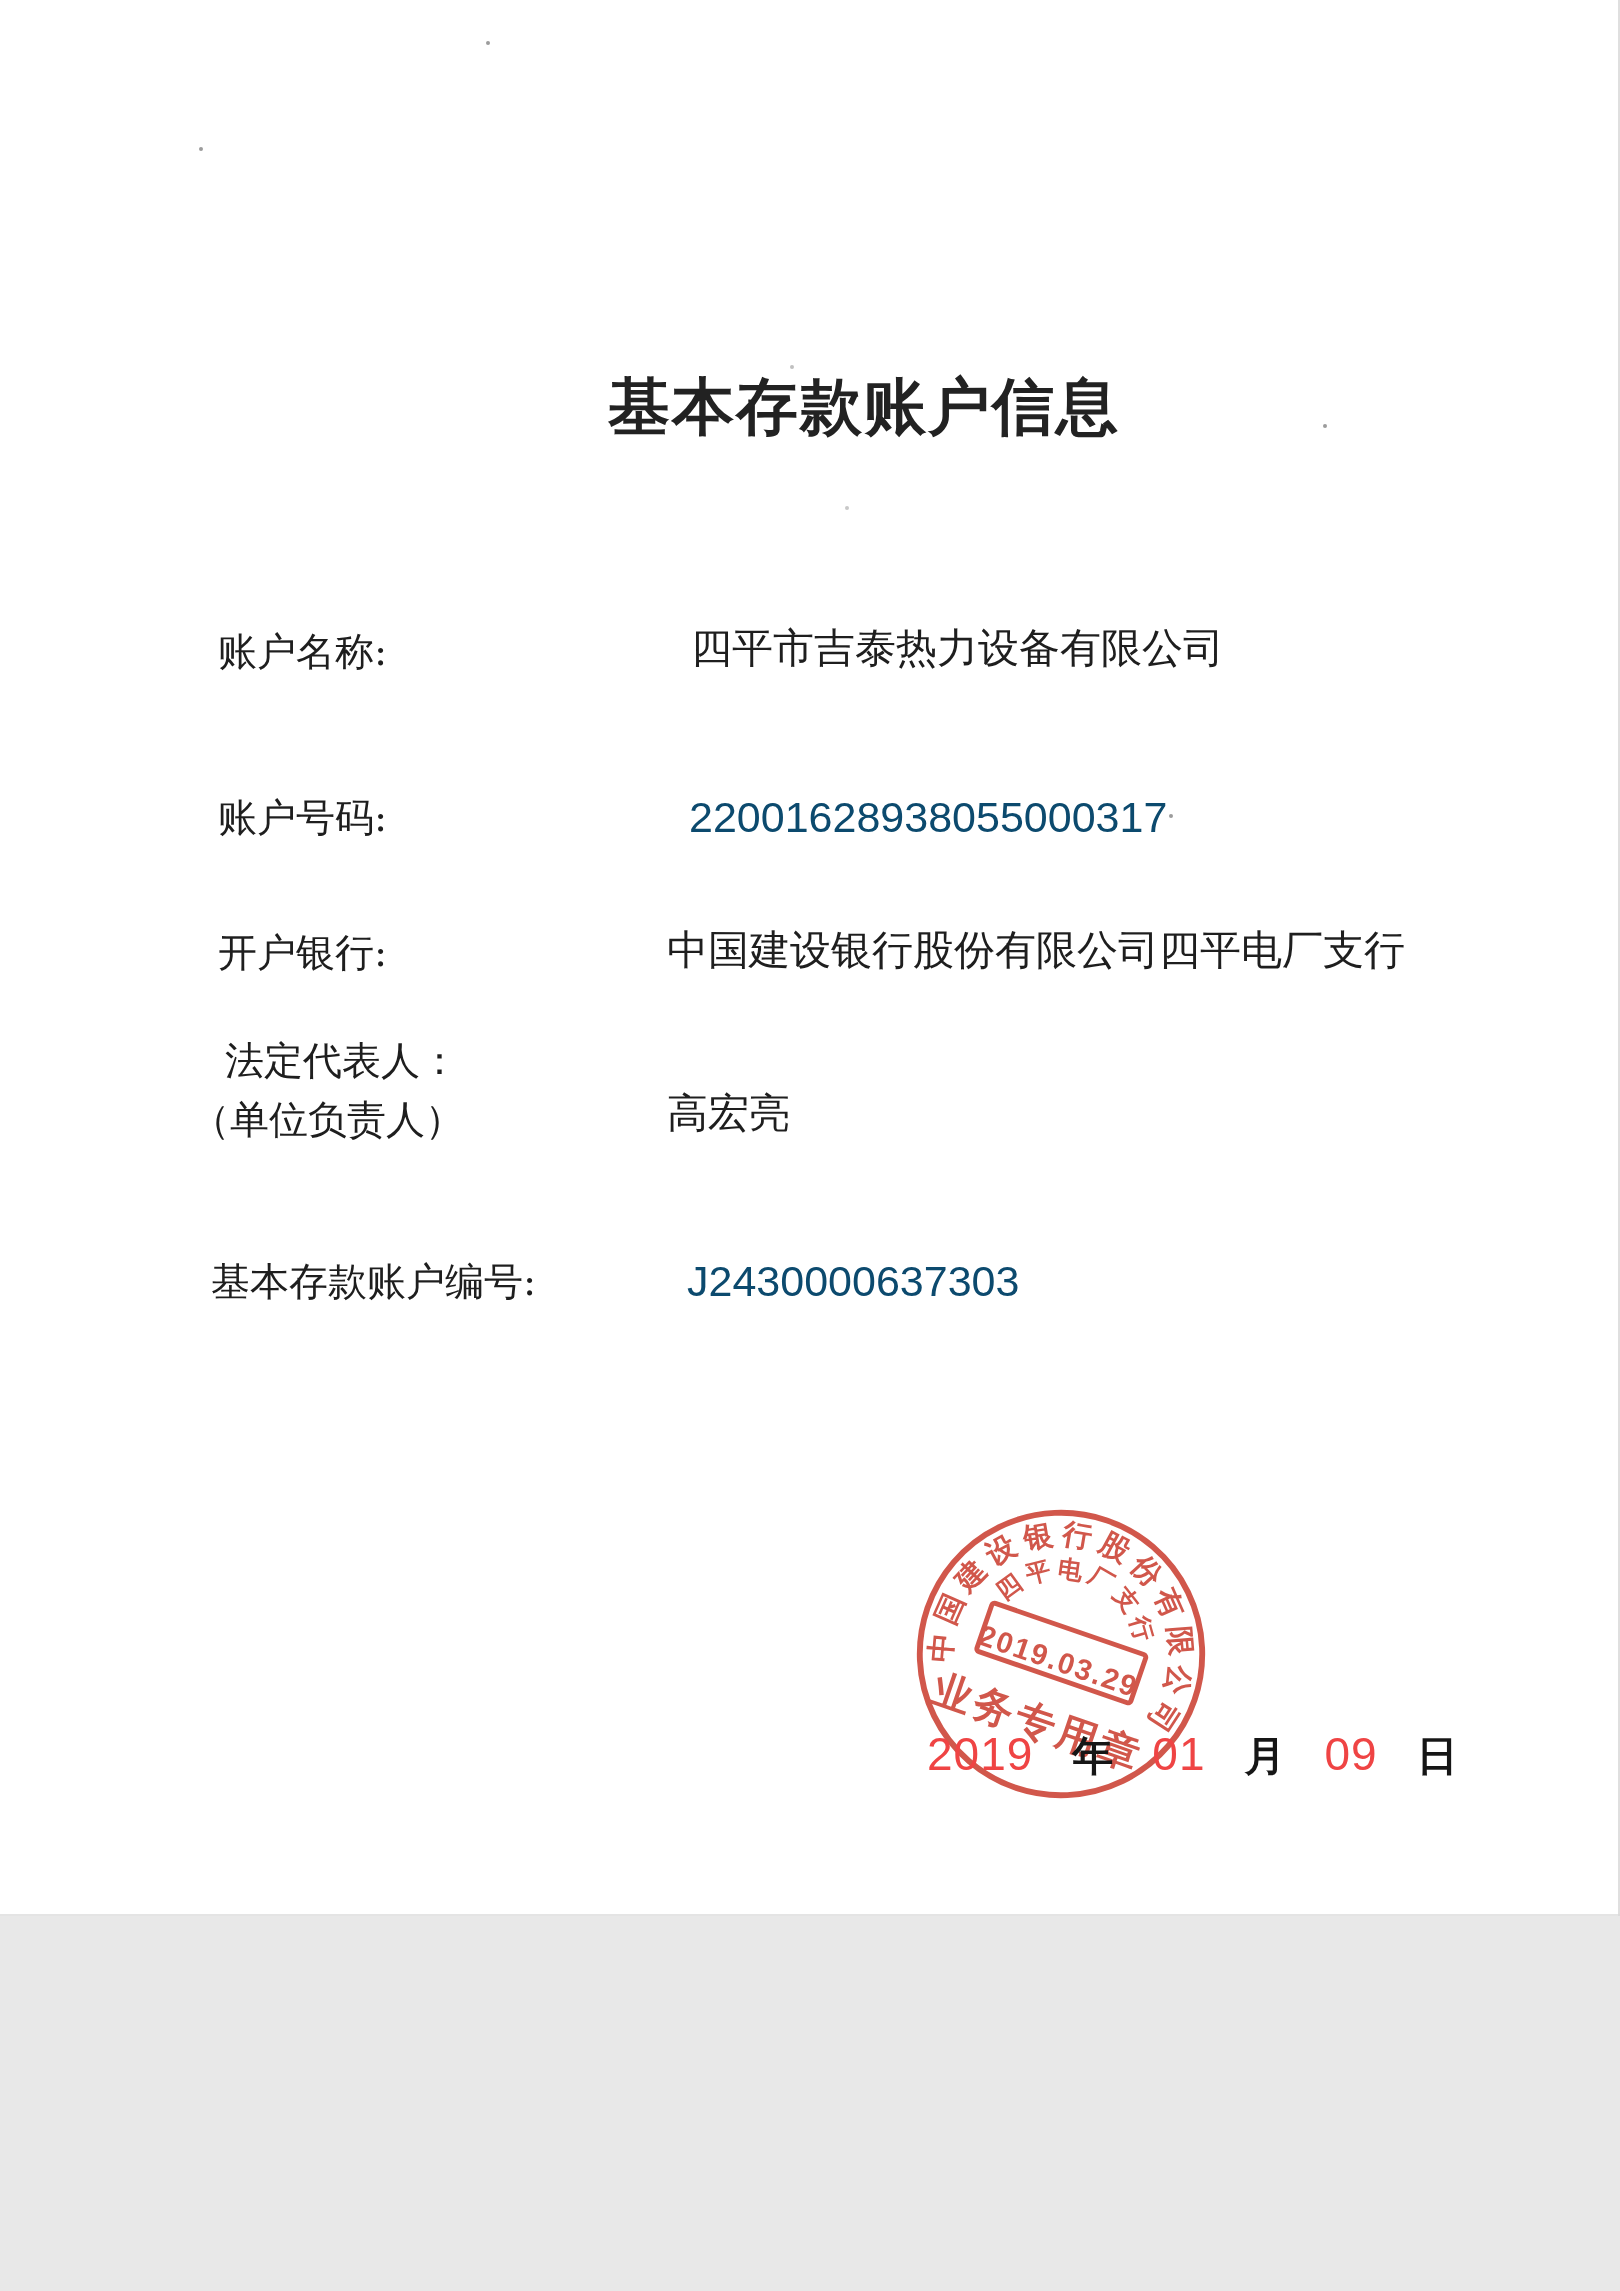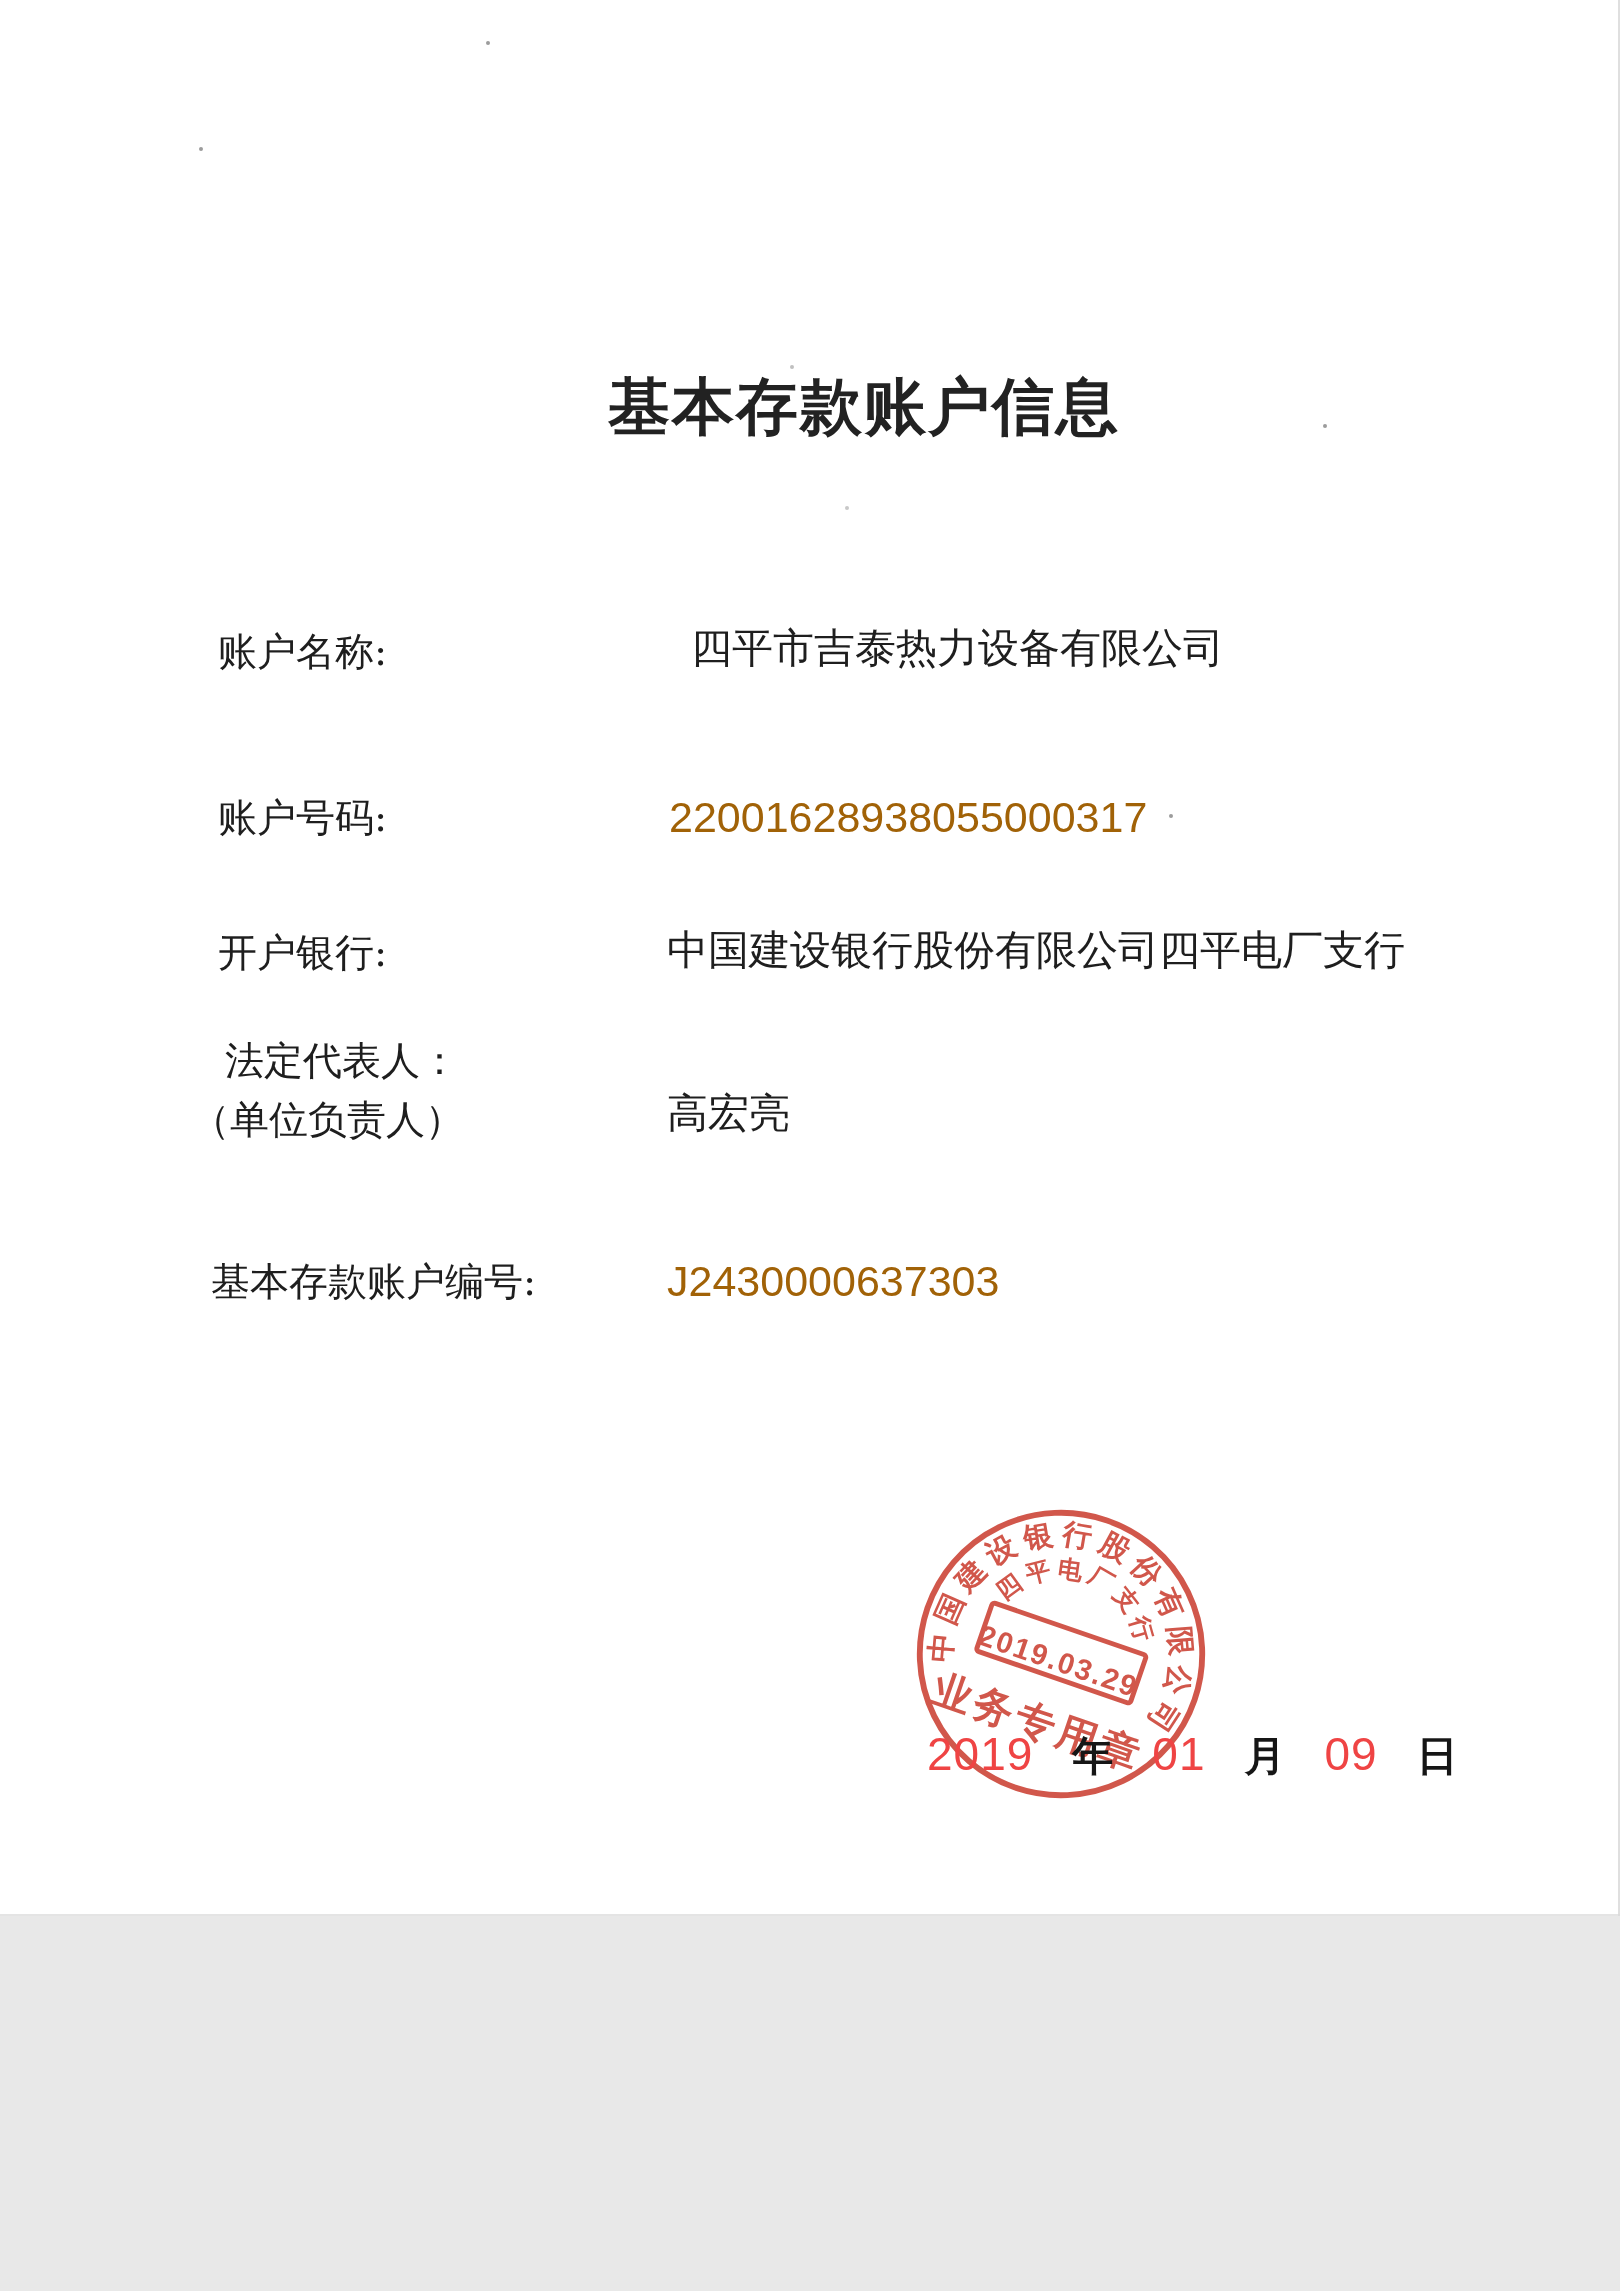--- a/index.html
+++ b/index.html
@@ -34,21 +34,21 @@
     white-space: nowrap;
     line-height: 1;
   }
   .field-value {
     position: absolute;
     font-size: 41px;
     color: #1e1e1e;
     white-space: nowrap;
     line-height: 1;
   }
-  .field-value.num { font-size: 43px; letter-spacing: 0px; color: #a16207; }
+  .field-value.num { font-size: 43px; letter-spacing: 0px; color: #0c4a6e; margin-left: 20px; }
 
   .date-line {
     position: absolute;
     left: 927px;
     top: 1727px;
     display: flex;
     align-items: baseline;
     column-gap: 39px;
     z-index: 3;
   }

